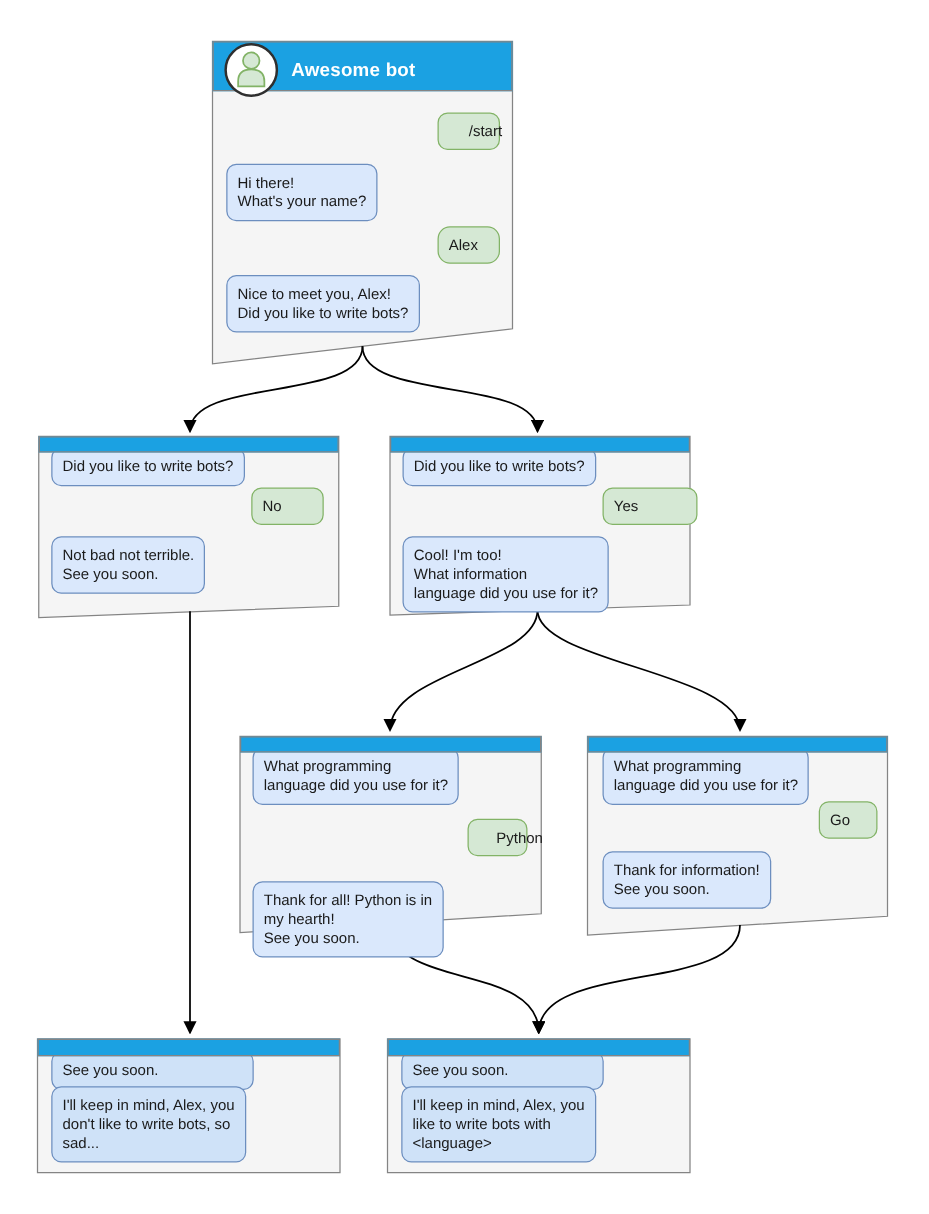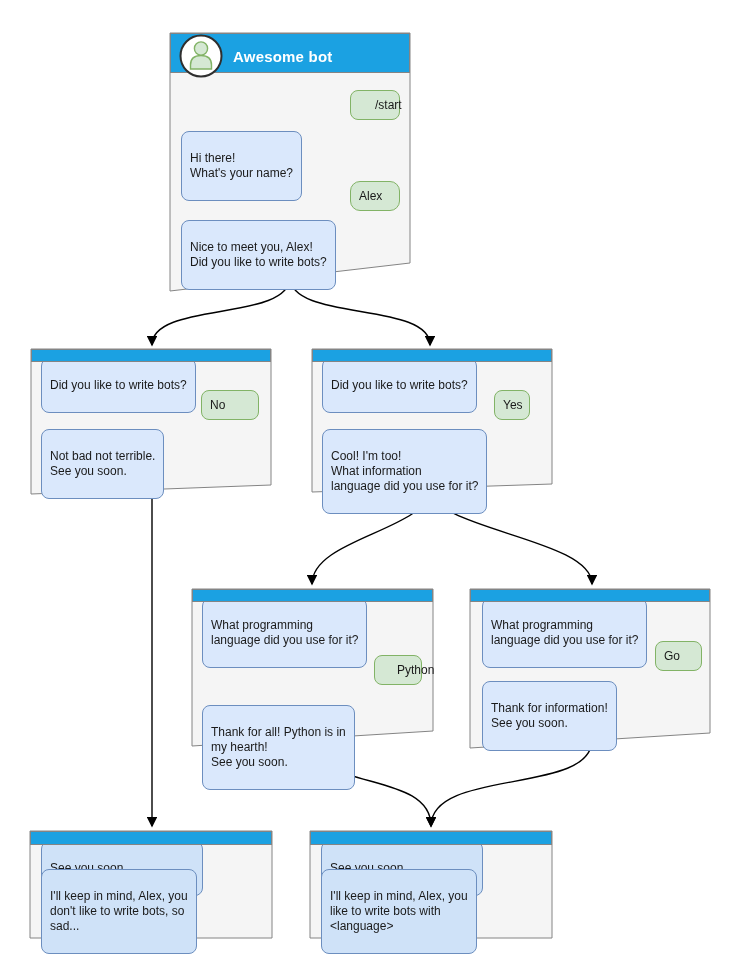--- a/index.html
+++ b/index.html
@@ -59,21 +59,21 @@
     font-size: 12px;
     line-height: 15px;
     color: #1a1a1a;
     white-space: pre-line;
     border-radius: 8px;
     box-sizing: border-box;
   }
   .bubble.bot {
     background: var(--bot-bubble-fill, #dae8fc);
     border: 1px solid var(--bot-bubble-border, #6c8ebf);
-    padding: 19px 8px;
+    padding: 7px 8px;
   }
   .bubble.bot.final {
     background: var(--final-bubble-fill, #cfe2f8);
   }
   .bubble.user {
     background: var(--user-bubble-fill, #d5e8d4);
     border: 1px solid var(--user-bubble-border, #82b366);
     height: 30px;
     display: flex;
     align-items: center;
@@ -130,21 +130,21 @@
   <div class="bubble user" style="left:350px; top:181px; width:50px;border-radius:10px;">Alex</div>
   <div class="bubble bot" style="left:181px; top:220px;">Nice to meet you, Alex!
 Did you like to write bots?</div>
 
   <div class="bubble bot" style="left:41px;  top:358px;">Did you like to write bots?</div>
   <div class="bubble user" style="left:201px; top:390px; width:58px;">No</div>
   <div class="bubble bot" style="left:41px;  top:429px;">Not bad not terrible.
 See you soon.</div>
 
   <div class="bubble bot" style="left:322px; top:358px;">Did you like to write bots?</div>
-  <div class="bubble user" style="left:482px; top:390px; width:36px;margin-left:12px;">Yes</div>
+  <div class="bubble user" style="left:482px; top:390px; width:76px;">Yes</div>
   <div class="bubble bot" style="left:322px; top:429px;">Cool! I'm too!
 What information
 language did you use for it?</div>
 
   <div class="bubble bot" style="left:202px; top:598px;">What programming
 language did you use for it?</div>
   <div class="bubble user" style="left:374px; top:655px; width:48px;padding-left:22px;">Python</div>
   <div class="bubble bot" style="left:202px; top:705px;">Thank for all! Python is in
 my hearth!
 See you soon.</div>

